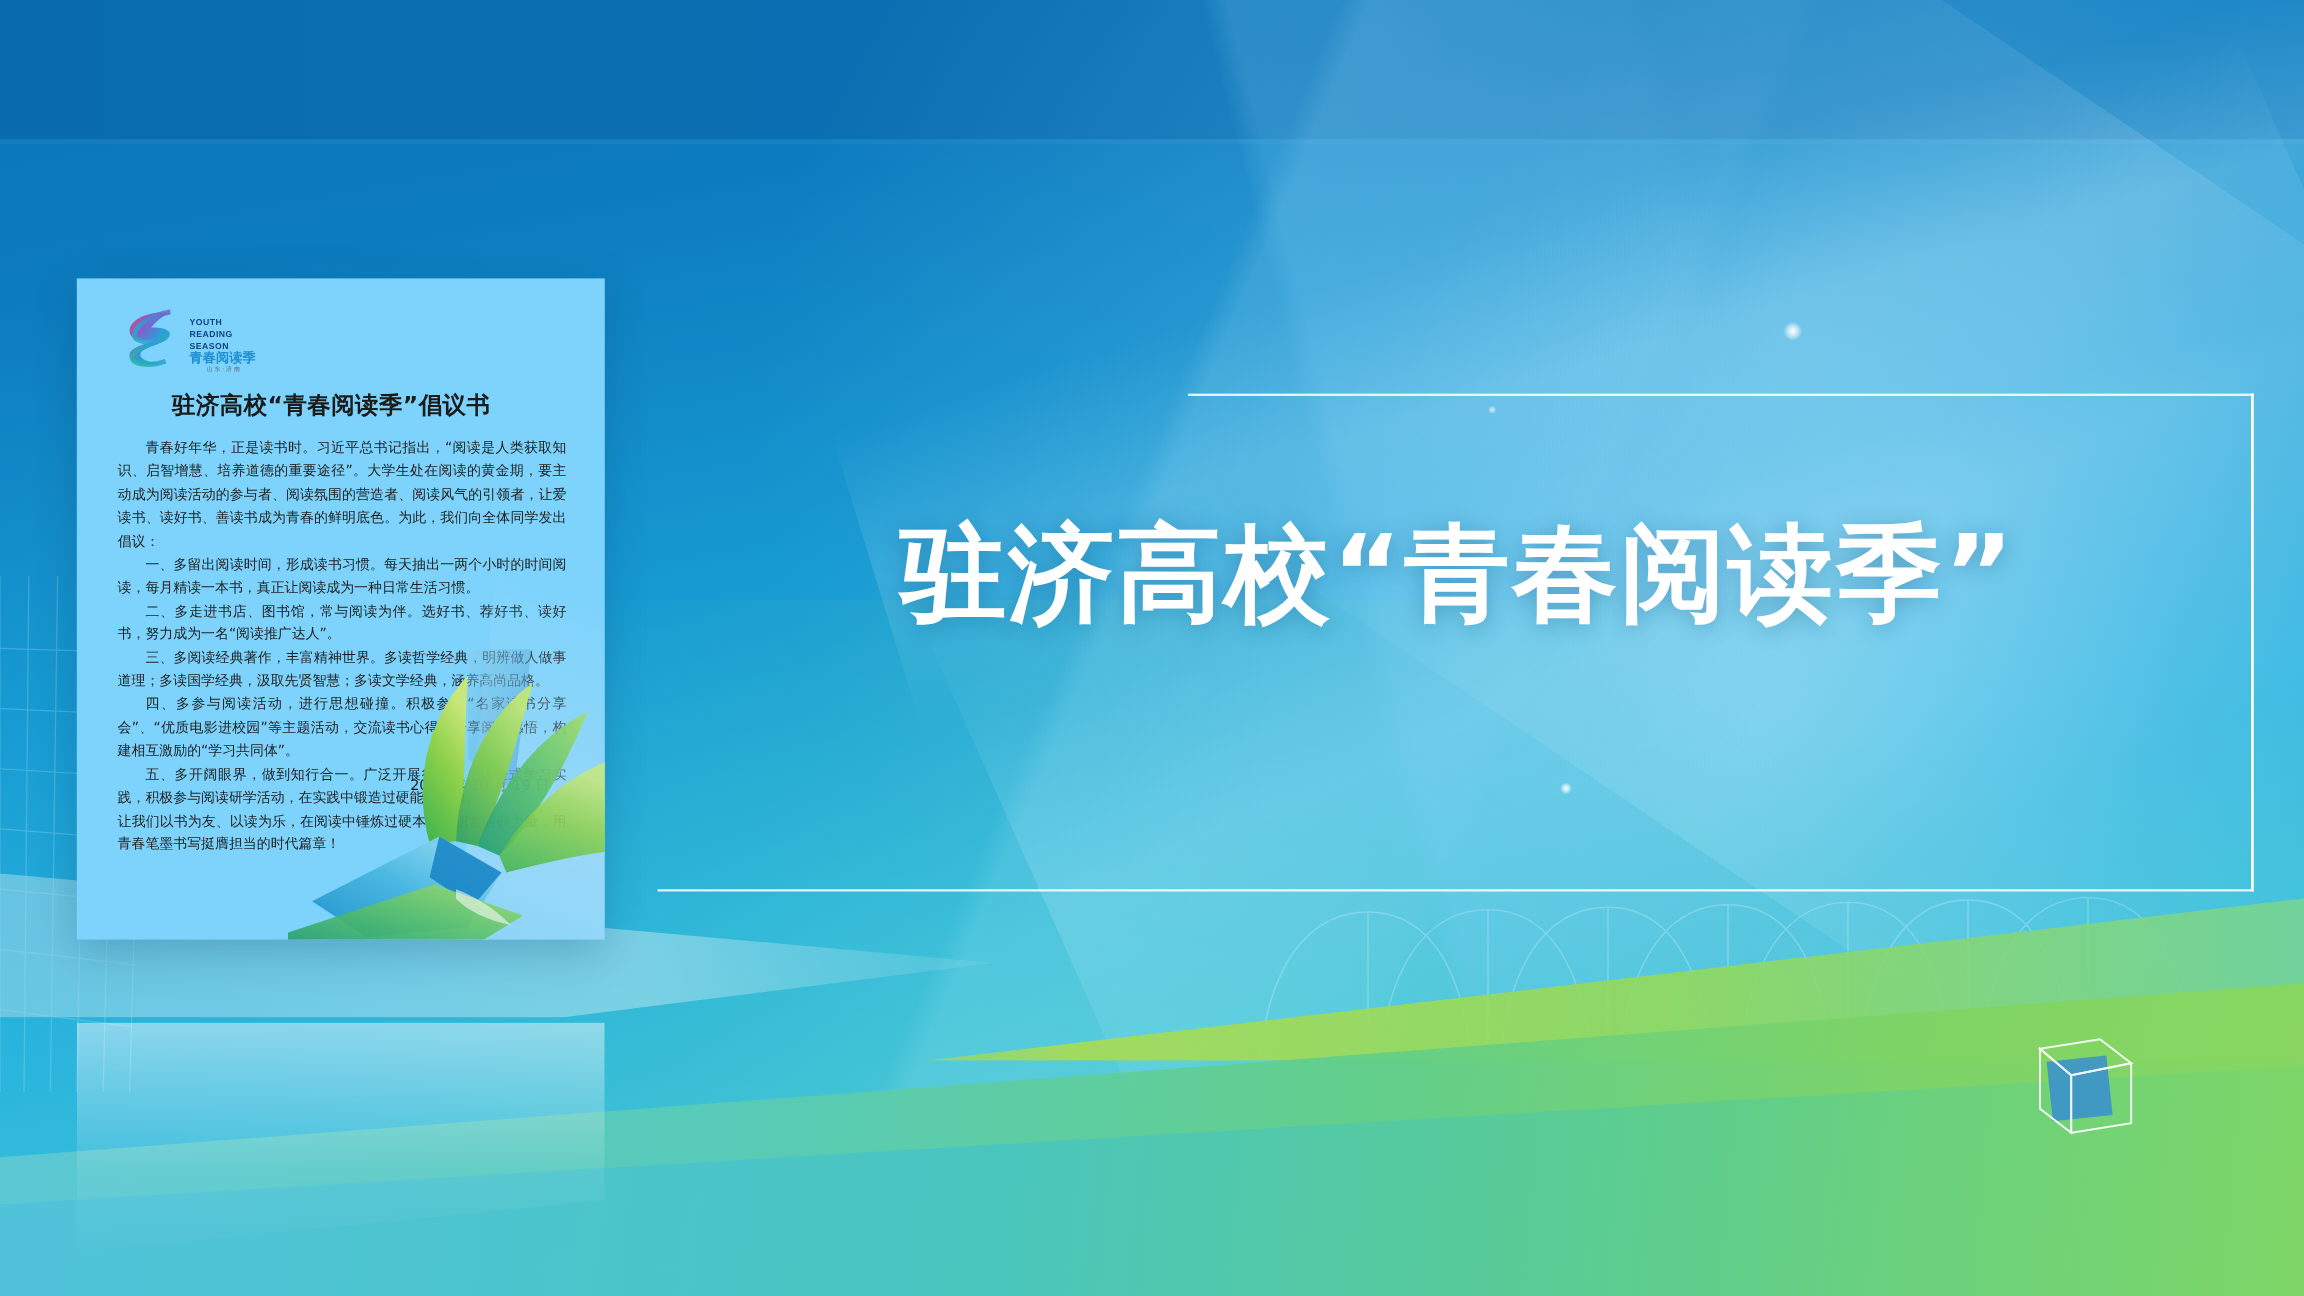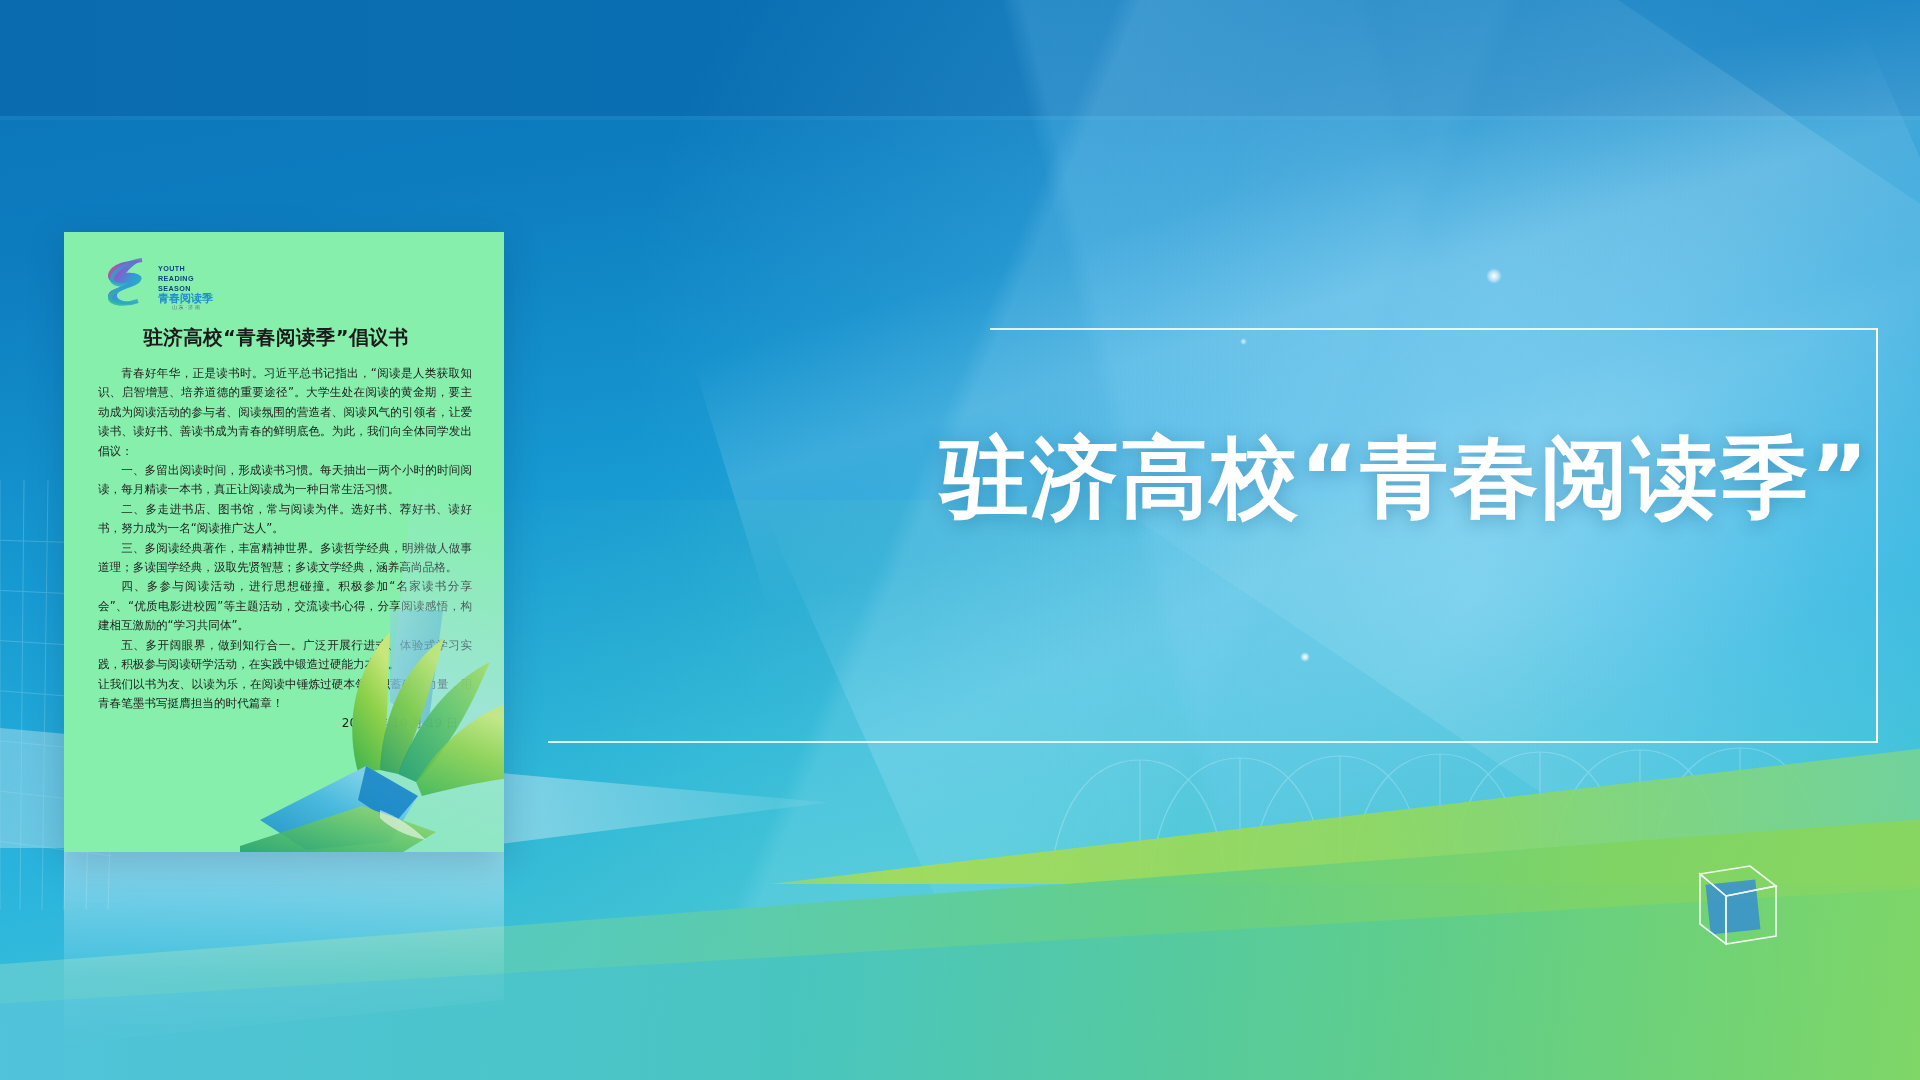--- a/index.html
+++ b/index.html
@@ -88,21 +88,21 @@
   
   .linework{position:absolute;left:-10px;bottom:170px;width:330px;height:430px;opacity:.45;}
   .arch{position:absolute;left:1030px;bottom:200px;width:820px;height:150px;opacity:.5;}
 
   
   .spark{position:absolute;border-radius:50%;background:radial-gradient(circle,#ffffff 0%,rgba(255,255,255,.5) 40%,rgba(255,255,255,0) 70%);}
 
   
   .doc-wrap{position:absolute;left:64px;top:232px;width:440px;}
   .doc{
-    position:relative;width:440px;height:620px;background:#86efac;overflow:hidden;
+    position:relative;width:440px;height:551px;background:#7dd3fc;overflow:hidden;
     box-shadow:0 10px 34px rgba(0,40,80,.22);
   }
   .doc-logo{position:absolute;left:36px;top:22px;width:132px;height:56px;}
   .doc-title{
     position:absolute;left:0;right:16px;top:92px;text-align:center;
     font-family:"DejaVu Sans","Liberation Sans",sans-serif;
     font-weight:bold;font-size:19.5px;color:#1b1b1b;letter-spacing:.4px;
   }
   .doc-body{
     position:absolute;left:34px;right:32px;top:132px;
@@ -127,21 +127,21 @@
   }
   
   .doc-reflect{
     position:absolute;left:64px;top:852px;width:440px;height:200px;
     background:linear-gradient(180deg,rgba(255,255,255,.46),rgba(255,255,255,.07) 62%,rgba(255,255,255,0));
     clip-path:polygon(0 0,100% 0,100% 74%,0 96%);
   }
 
   
   .title{
-    position:absolute;left:560px;top:420px;width:1310px;text-align:right;
+    position:absolute;left:560px;top:420px;width:1310px;text-align:center;
     color:#ffffff;font-family:"DejaVu Sans","Liberation Sans",sans-serif;
     font-weight:bold;font-size:88px;line-height:116px;letter-spacing:2px;
     text-shadow:0 3px 18px rgba(8,70,120,.32);
   }
   .title .l2{display:block;}
 </style>
 </head>
 <body>
 
 <div id="stage">

